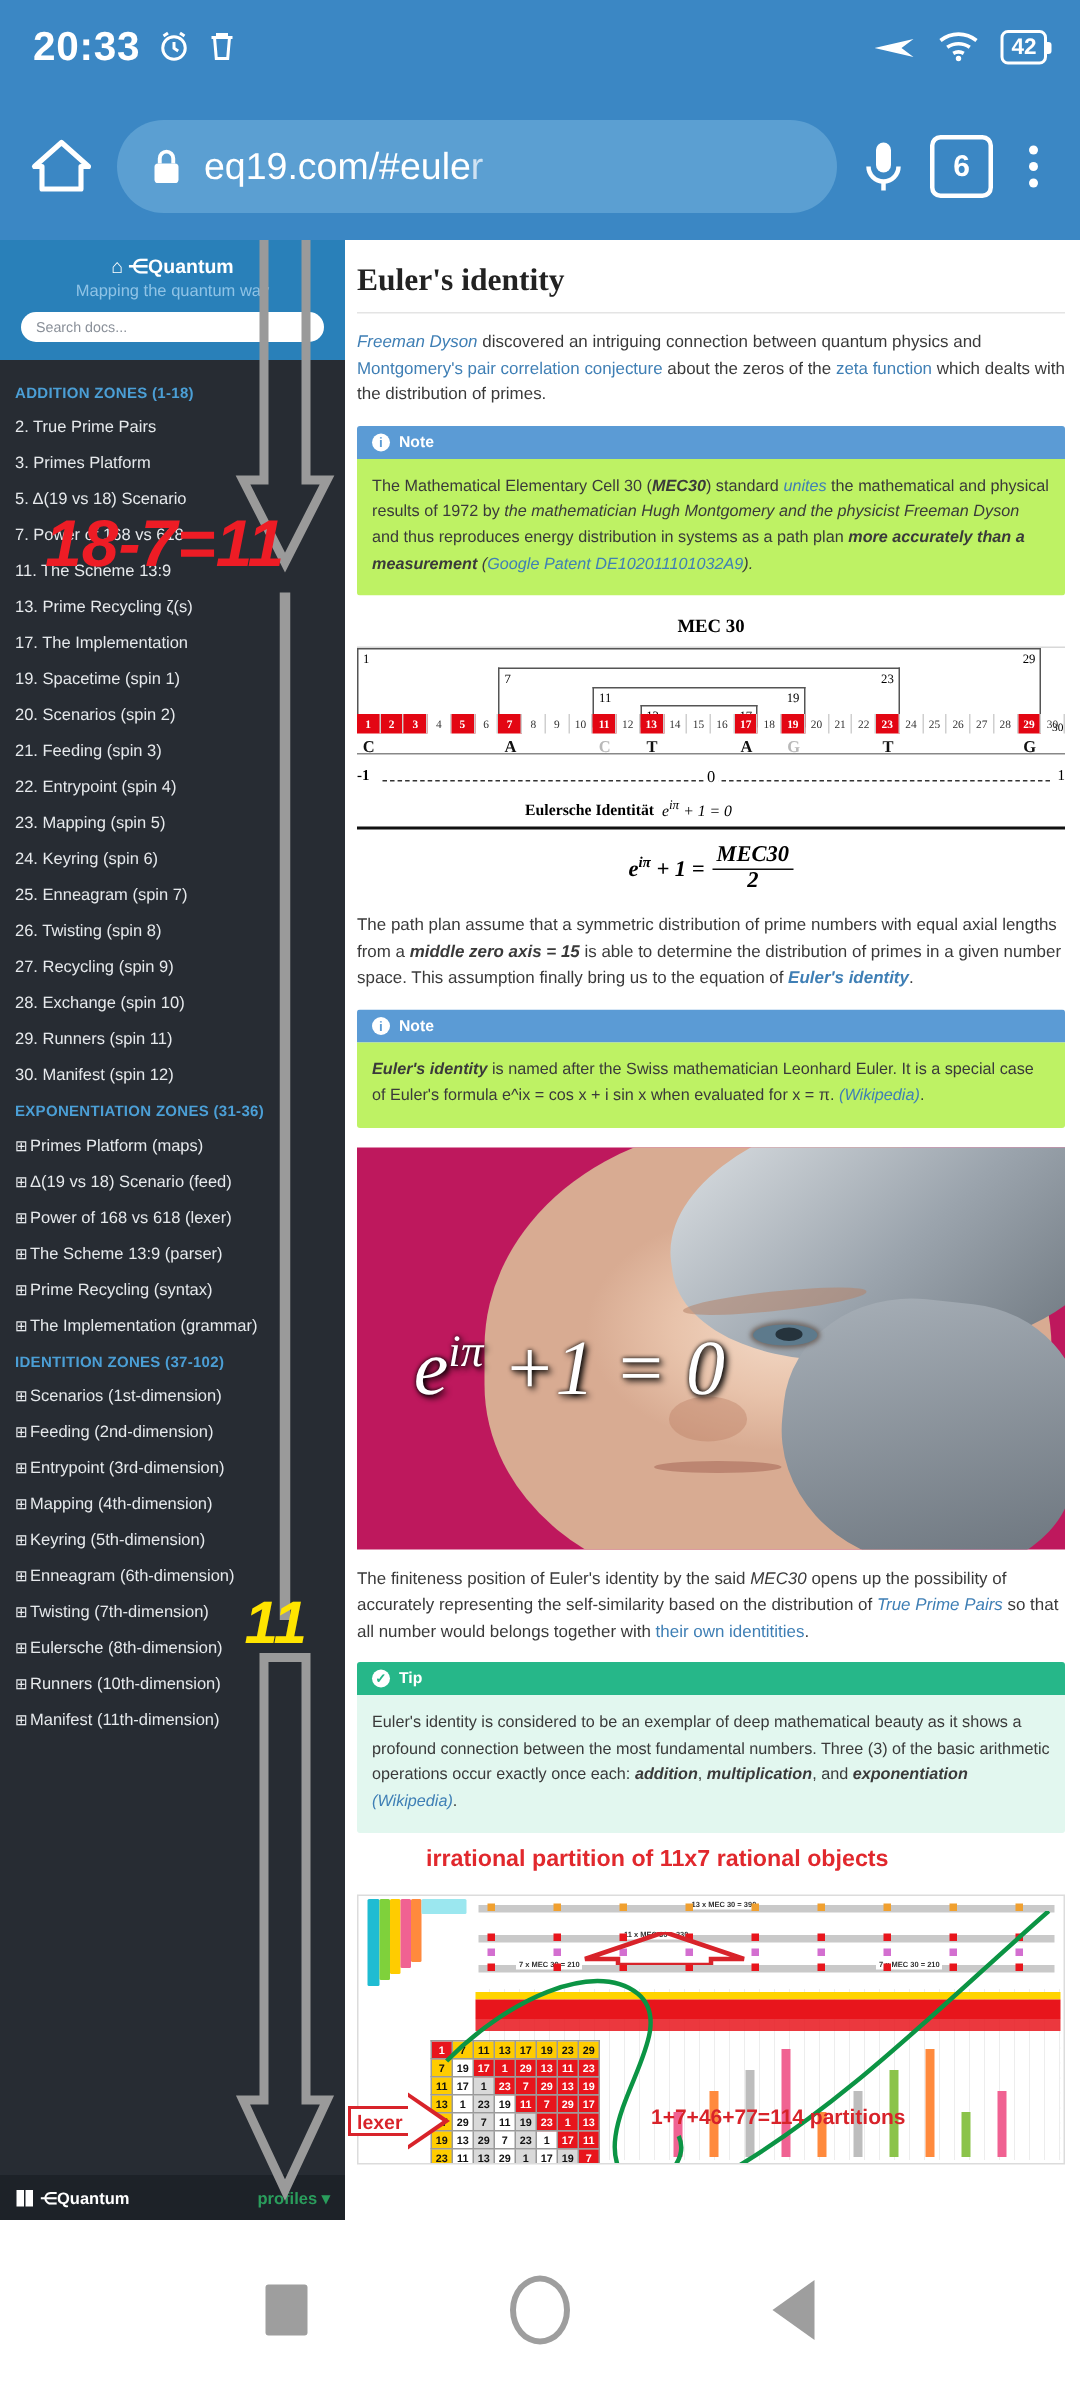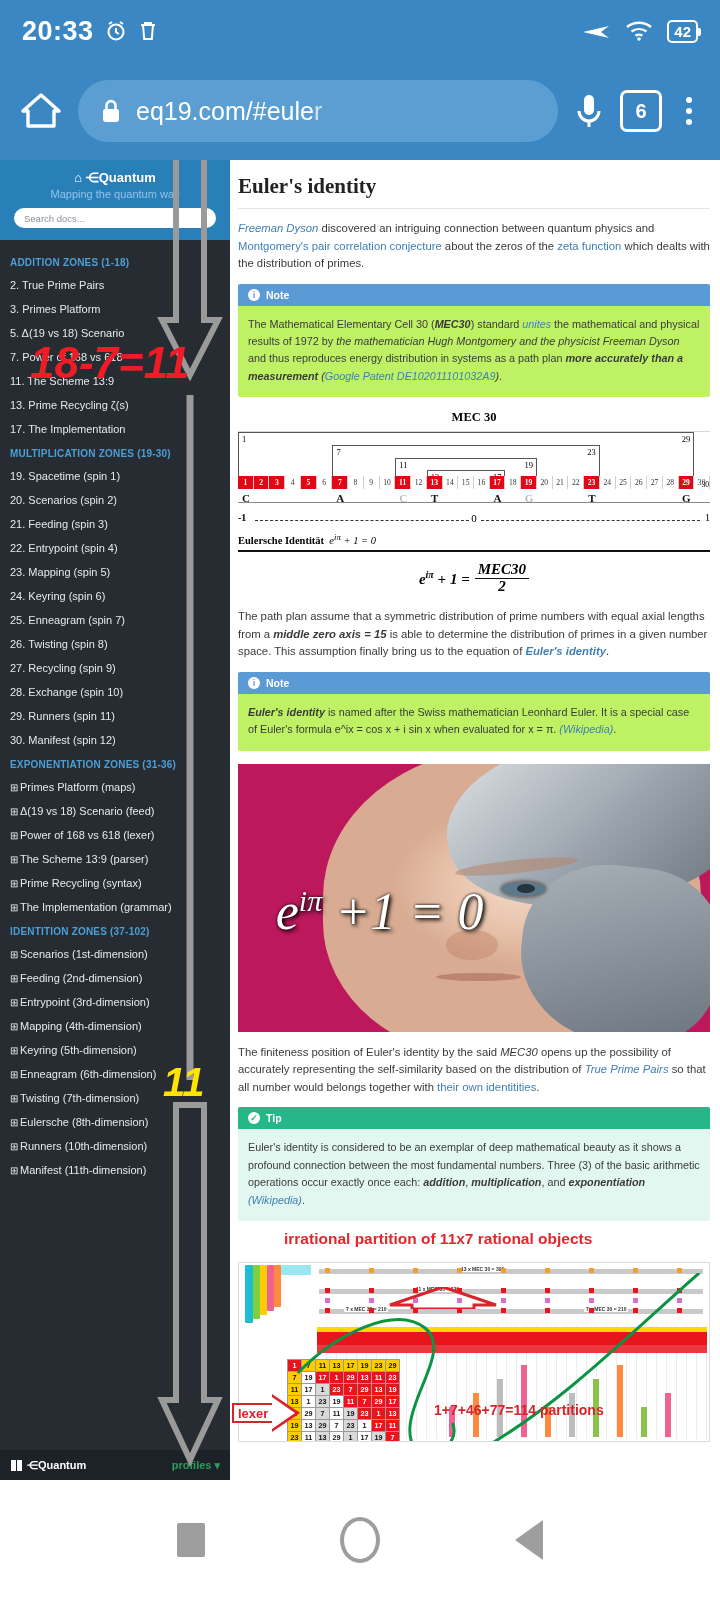--- a/index.html
+++ b/index.html
@@ -105,21 +105,21 @@
   .ltr.g { color:#b9b9b9; }
 
   .euler-axis { position:relative; margin-top:10px; font-family:"Liberation Serif", serif;
     font-size:10px; height:17px; }
   .euler-axis .dash { position:absolute; left:17px; right:10px; top:7px;
     border-top:1px dashed #333; }
   .euler-axis .zero { position:absolute; left:50%; top:-1px; transform:translateX(-50%);
     background:#fff; padding:0 2px; font-size:11px; }
   .euler-axis .lft { position:absolute; left:0; top:-1px; font-weight:700; }
   .euler-axis .rgt { position:absolute; right:0; top:-1px; }
-  .euler-cap { font-family:"Liberation Serif", serif; font-size:10.5px;
+  .euler-cap { text-align:center; font-family:"Liberation Serif", serif; font-size:10.5px;
     font-weight:700; margin:1px 0 4px; padding-right:110px; }
   .euler-cap .f { font-style:italic; font-weight:400; }
   .hr-thick { border-top:2px solid #111; margin:3px 0 10px; }
   .mec-eq { text-align:center; font-family:"Liberation Serif", serif; font-size:15px;
     font-weight:700; font-style:italic; margin-bottom:14px;
     display:flex; justify-content:center; align-items:center; gap:5px; }
   .frac { display:inline-flex; flex-direction:column; align-items:center;
     line-height:1.05; }
   .frac .num { border-bottom:1.4px solid #111; padding:0 3px; }
 
@@ -278,21 +278,20 @@
       </div>
       <div class="sb-nav" id="sb-nav">
           <div class="sb-group">ADDITION ZONES (1-18)</div>
           <div class="sb-item"><span>2. True Prime Pairs</span></div>
           <div class="sb-item"><span>3. Primes Platform</span></div>
           <div class="sb-item"><span>5. Δ(19 vs 18) Scenario</span></div>
           <div class="sb-item"><span>7. Power of 168 vs 618</span></div>
           <div class="sb-item"><span>11. The Scheme 13:9</span></div>
           <div class="sb-item"><span>13. Prime Recycling ζ(s)</span></div>
           <div class="sb-item"><span>17. The Implementation</span></div>
-          <div class="sb-group">MULTIPLICATION ZONES (19-30)</div>
           <div class="sb-item"><span>19. Spacetime (spin 1)</span></div>
           <div class="sb-item"><span>20. Scenarios (spin 2)</span></div>
           <div class="sb-item"><span>21. Feeding (spin 3)</span></div>
           <div class="sb-item"><span>22. Entrypoint (spin 4)</span></div>
           <div class="sb-item"><span>23. Mapping (spin 5)</span></div>
           <div class="sb-item"><span>24. Keyring (spin 6)</span></div>
           <div class="sb-item"><span>25. Enneagram (spin 7)</span></div>
           <div class="sb-item"><span>26. Twisting (spin 8)</span></div>
           <div class="sb-item"><span>27. Recycling (spin 9)</span></div>
           <div class="sb-item"><span>28. Exchange (spin 10)</span></div>

